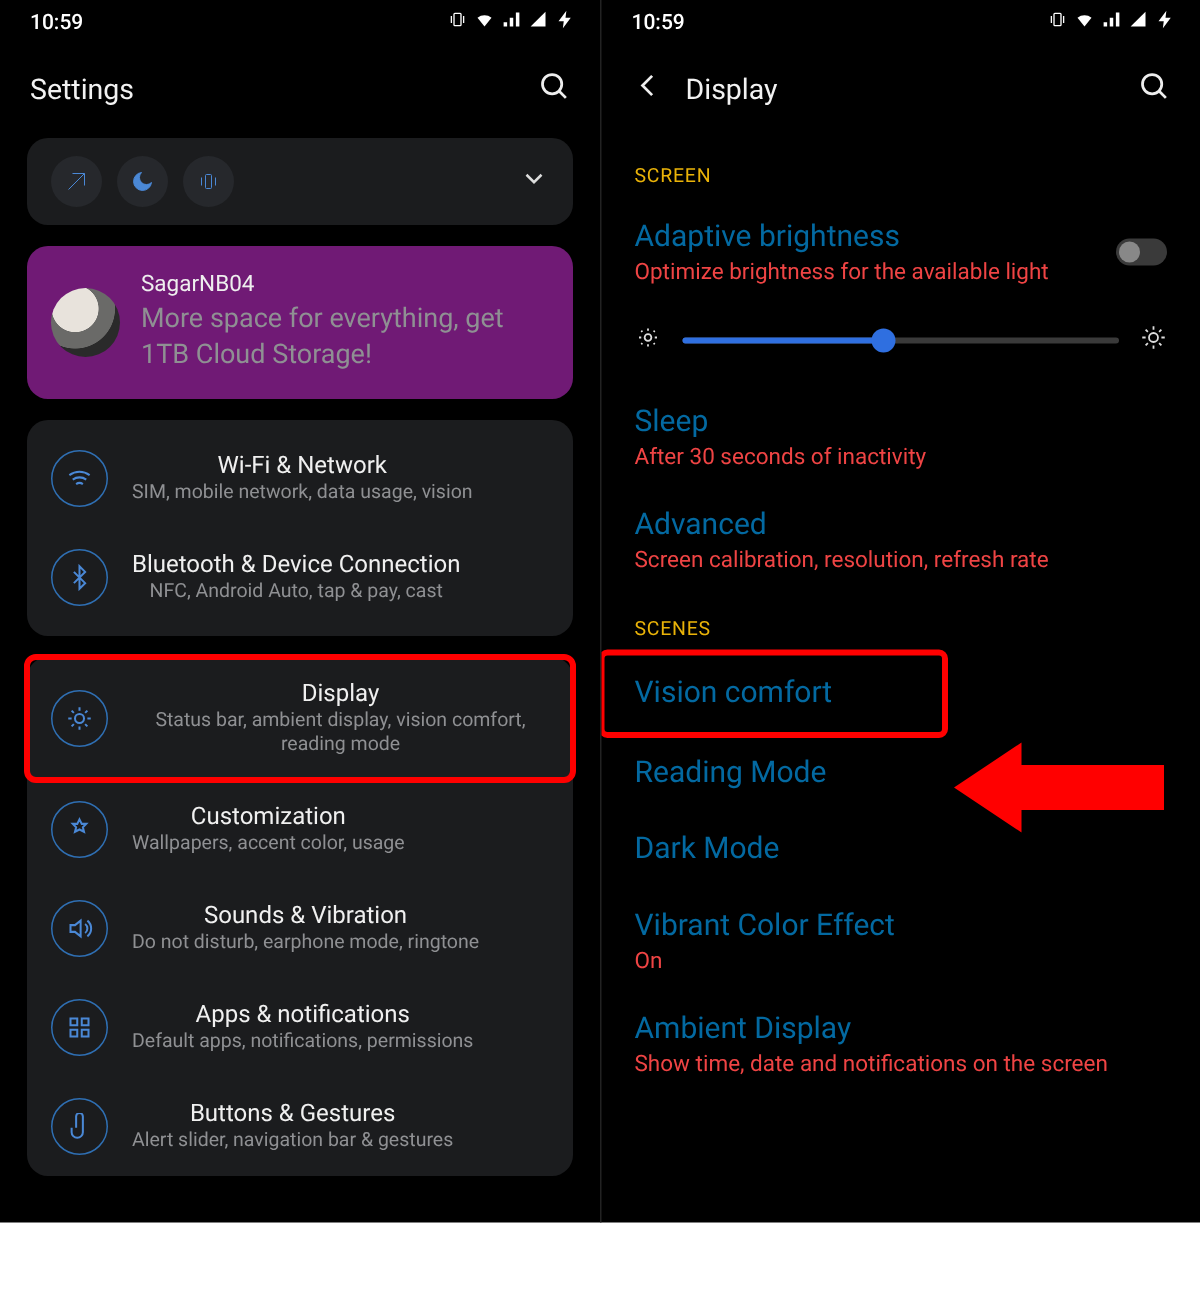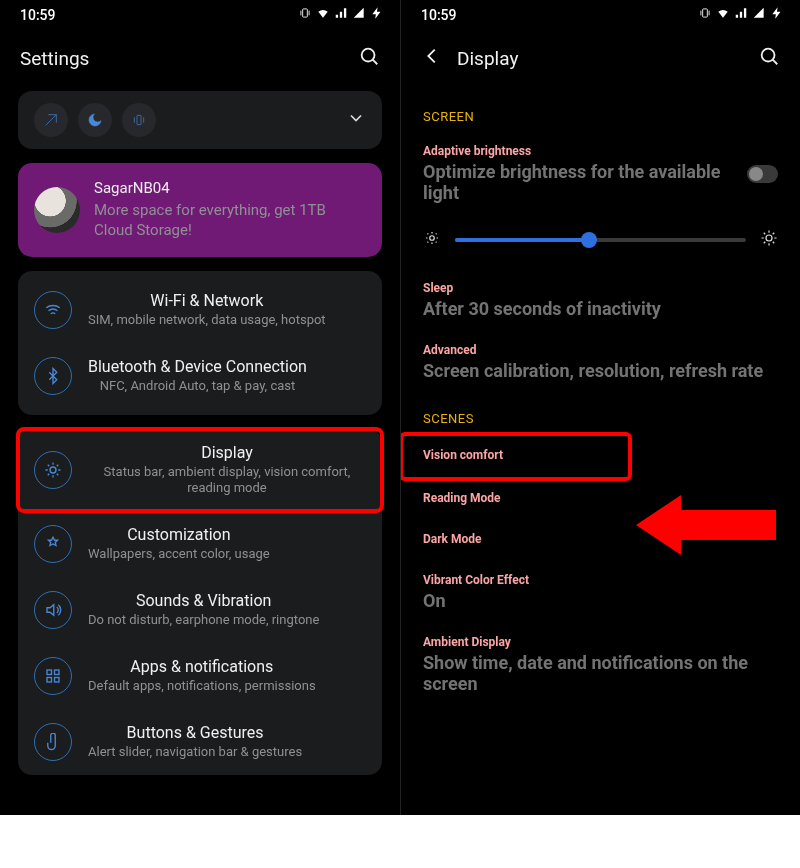--- a/index.html
+++ b/index.html
@@ -74,21 +74,21 @@
     gap:14px;
     align-items:center;
     margin-bottom:14px;
   }
   .avatar {
     width:46px; height:46px; border-radius:50%;
     background: radial-gradient(circle at 35% 30%, #e8e3dc 0 35%, #6a6a68 36% 60%, #2a2a2a 61% 100%);
     flex-shrink:0;
   }
   .promo-text .name { font-size:15px; color:#eee; margin-bottom:3px; }
-  .promo-text .sub  { font-size:15px; color:#8f9093; line-height:1.35; }
+  .promo-text .sub  { font-size:18px; color:#8f9093; line-height:1.35; }
 
   .group-card {
     background:#1b1c1e;
     border-radius:14px;
     padding:6px 0;
     margin-bottom:14px;
   }
   .row {
     display:flex;
     align-items:center;
@@ -117,22 +117,22 @@
     letter-spacing:0.5px;
     padding: 18px 22px 8px 22px;
   }
   .r-row {
     padding:12px 22px;
     display:flex;
     align-items:center;
     justify-content:space-between;
     gap:12px;
   }
-  .r-row .txt .t { font-size:12px; color:#fca5a5; margin-bottom:3px;font-weight:bold; }
-  .r-row .txt .s { font-size:18px; color:#737373;font-weight:bold; }
+  .r-row .txt .t { font-size:20px; color:#0369a1; margin-bottom:3px; }
+  .r-row .txt .s { font-size:15px; color:#ef4444; }
   .toggle {
     width:34px; height:18px; border-radius:10px; background:#3a3a3a;
     position:relative;
   }
   .toggle::after {
     content:""; position:absolute; left:2px; top:2px;
     width:14px; height:14px; border-radius:50%; background:#888;
   }
 
   .slider-row {
@@ -255,21 +255,21 @@
 
     <div class="group-card">
       <div class="row">
         <div class="row-icon">
           <svg viewBox="0 0 24 24">
               <path d="M3 9a15 15 0 0118 0M6 13a10 10 0 0112 0M9 17a5 5 0 016 0M12 20h0"></path>
             </svg>
         </div>
         <div class="row-text">
           <div class="t">Wi-Fi &amp; Network</div>
-          <div class="s">SIM, mobile network, data usage, hotspot</div>
+          <div class="s">SIM, mobile network, data usage, vision</div>
         </div>
       </div>
       <div class="row">
         <div class="row-icon">
           <svg viewBox="0 0 24 24">
               <path d="M7 7l10 10-5 5V2l5 5L7 17"></path>
             </svg>
         </div>
         <div class="row-text">
           <div class="t">Bluetooth &amp; Device Connection</div>

